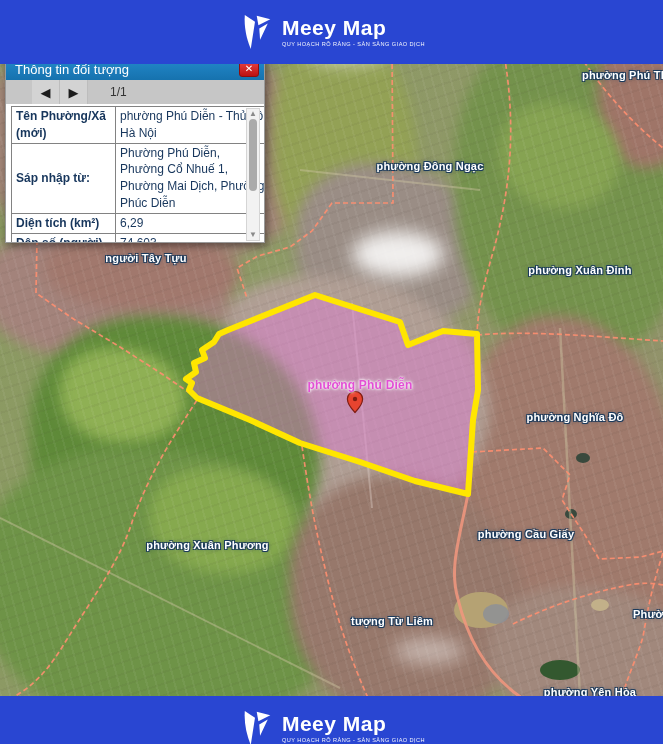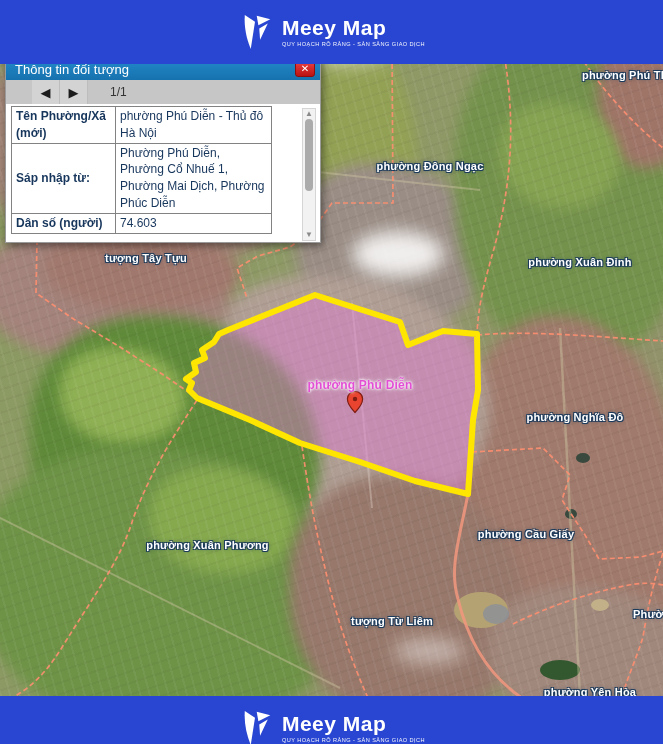--- a/index.html
+++ b/index.html
@@ -22,21 +22,21 @@
   .overlay-svg{position:absolute;left:0;top:0;}
   .ward-label{position:absolute;white-space:nowrap;font-size:11px;font-weight:bold;color:#fff;
     letter-spacing:.2px;transform:translateX(-50%);
     text-shadow:-1px -1px 0 rgba(26,58,92,.95),1px -1px 0 rgba(26,58,92,.95),
       -1px 1px 0 rgba(26,58,92,.95),1px 1px 0 rgba(26,58,92,.95),0 0 4px rgba(26,58,92,.8);}
   .ward-label.noshift{transform:none;}
   .ward-label.selected{color:#e24fd4;font-size:12px;
     text-shadow:0 0 2px #fff,0 0 3px rgba(255,255,255,.9),0 0 5px rgba(255,255,255,.7);}
   .cloud{position:absolute;background:rgba(255,255,255,.85);border-radius:50%;filter:blur(9px);}
   
-  .popup{position:absolute;left:5px;top:9px;width:316px;height:186px;background:#fff;
+  .popup{position:absolute;left:5px;top:9px;width:260px;height:186px;background:#fff;
     box-shadow:2px 3px 8px rgba(0,0,0,.45);z-index:40;overflow:hidden;border:1px solid #9a9a9a;box-sizing:border-box;}
   .popup-title{height:22px;background:linear-gradient(#2389cb,#1672ae);color:#fff;font-size:13px;
     display:flex;align-items:center;padding-left:9px;position:relative;}
   .close-btn{position:absolute;right:5px;top:3px;width:20px;height:16px;border-radius:3px;
     background:linear-gradient(#e84040,#bb1212);border:1px solid #8f0d0d;color:#fff;font-size:10px;
     font-weight:bold;display:flex;align-items:center;justify-content:center;cursor:pointer;line-height:1;box-sizing:border-box;}
   .popup-nav{height:24px;background:#c6c6c6;display:flex;align-items:center;position:relative;}
   .nav-btn{width:27px;height:24px;background:#d3d3d3;border-right:1px solid #bdbdbd;color:#1c1c1c;
     font-size:13px;display:flex;align-items:center;justify-content:center;cursor:pointer;}
   .nav-btn.prev{margin-left:26px;}
@@ -123,22 +123,22 @@
                L415,433 L360,414 L300,395 L250,372 L197,350 L189,342 L192,335 L186,331
                L196,324 L194,315 L205,310 L202,302 L214,294 L219,286 L228,282 Z" fill="rgba(224,123,212,0.45)" stroke="#ffe600" stroke-width="6" stroke-linejoin="round"></path>
       <g>
         <path d="M355,343.5 c-4.6,0 -7.6,3.4 -7.6,7.6 c0,5.6 7.6,13.4 7.6,13.4 s7.6,-7.8 7.6,-13.4 c0,-4.2 -3,-7.6 -7.6,-7.6 z" fill="#e8442f" stroke="#7e1d12" stroke-width="1.2"></path>
         <circle cx="355" cy="351" r="2.2" fill="#7e1d12"></circle>
       </g>
     </svg>
 
     <div class="ward-label noshift" style="left:582px;top:21px;">phường Phú Thư</div>
     <div class="ward-label" style="left:430px;top:112px;">phường Đông Ngạc</div>
-    <div class="ward-label" style="left:580px;top:208px;">phường Xuân Đỉnh</div>
-    <div class="ward-label" style="left:146px;top:204px;">tượng Tây Tựu</div>
+    <div class="ward-label" style="left:580px;top:216px;">phường Xuân Đỉnh</div>
+    <div class="ward-label" style="left:146px;top:204px;">người Tây Tựu</div>
     <div class="ward-label selected" style="left:360px;top:330px;">phường Phú Diễn</div>
     <div class="ward-label" style="left:575px;top:363px;">phường Nghĩa Đô</div>
     <div class="ward-label" style="left:526px;top:480px;">phường Cầu Giấy</div>
     <div class="ward-label" style="left:194px;top:491px;padding-left:27px;">phường Xuân Phương</div>
     <div class="ward-label" style="left:392px;top:567px;">tượng Từ Liêm</div>
     <div class="ward-label" style="left:590px;top:638px;text-decoration:underline;">phường Yên Hòa</div>
     <div class="ward-label noshift" style="left:633px;top:560px;">Phường</div>
 
     <div class="popup">
       <div class="popup-title">
@@ -153,20 +153,24 @@
       <div class="popup-body">
         <table class="info">
           <tbody>
               <tr>
             <td class="lbl">Tên Phường/Xã (mới)</td>
             <td>phường Phú Diễn - Thủ đô Hà Nội</td>
           </tr>
           <tr>
             <td class="lbl">Sáp nhập từ:</td>
             <td>Phường Phú Diễn, Phường Cổ Nhuế 1, Phường Mai Dịch, Phường Phúc Diễn</td>
+          </tr>
+          <tr>
+            <td class="lbl">Diện tích (km²)</td>
+            <td>6,29</td>
           </tr>
           <tr>
             <td class="lbl">Dân số (người)</td>
             <td>74.603</td>
           </tr>
 
         </tbody>
           </table>
       </div>
       <div class="vscroll">

